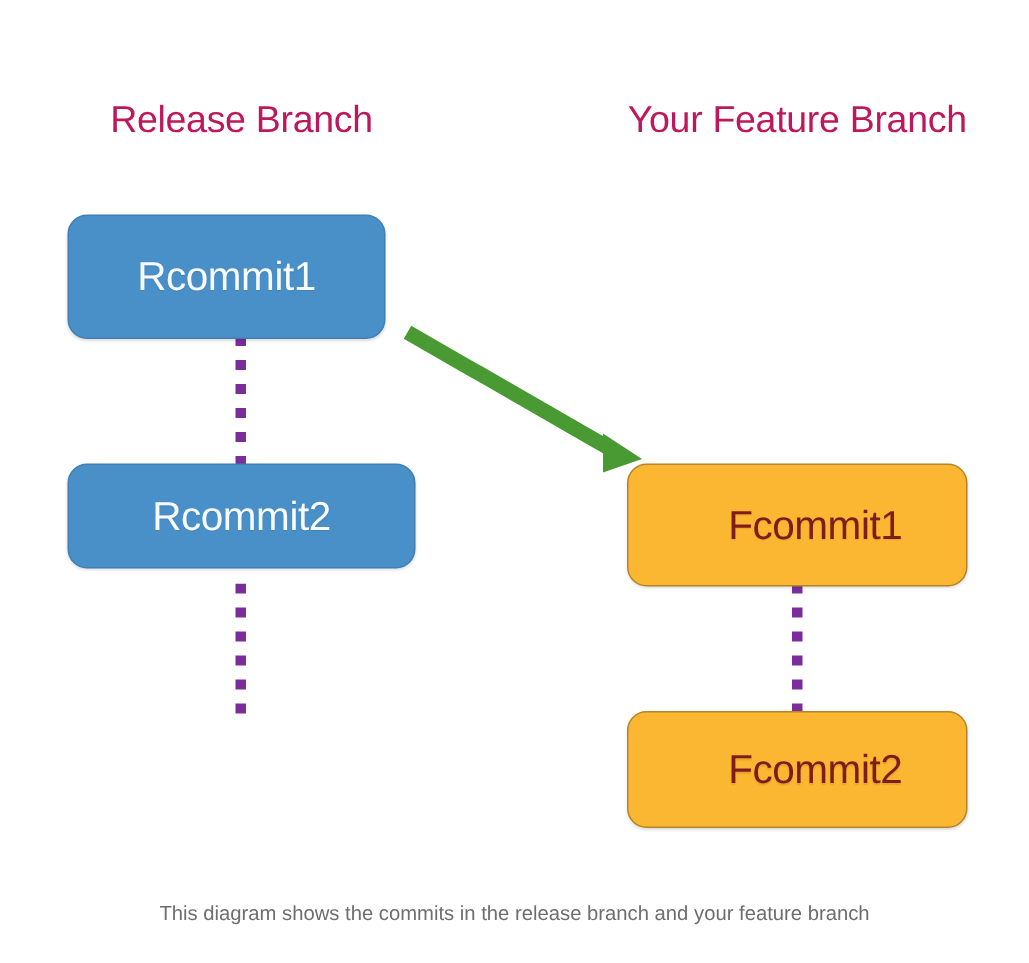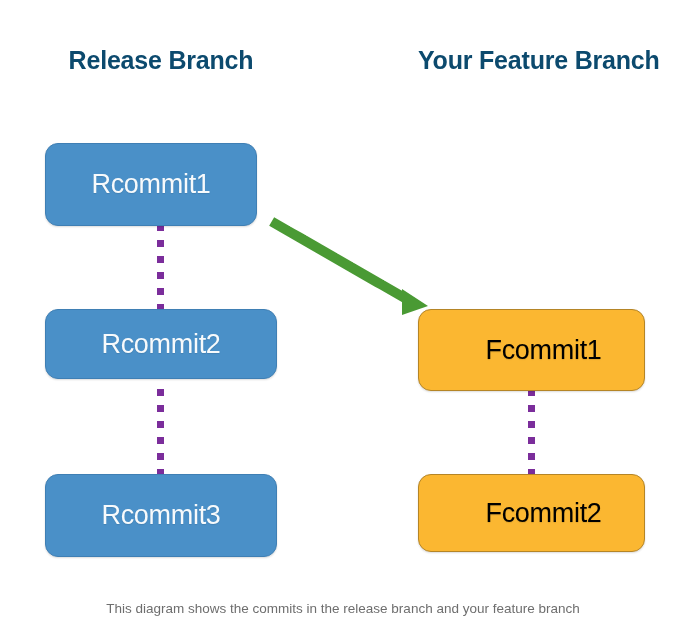--- a/index.html
+++ b/index.html
@@ -18,26 +18,27 @@
     position: relative;
     width: 686px;
     height: 642px;
     background: #ffffff;
   }
 
   
   .column-header {
     position: absolute;
     font-size: 25px;
-    font-weight: 700;
-    color: #0c4a6e;
+    font-weight: 400;
+    color: #be185d;
     letter-spacing: -0.2px;
     text-align: center;
     white-space: nowrap;
     line-height: 1;
+    margin-top: 20px;
   }
   #header-release {
     left: 45px;
     width: 232px;
     top: 48px;
   }
   #header-feature {
     left: 418px;
     width: 227px;
     top: 48px;
@@ -60,21 +61,21 @@
   }
   .commit-node.release {
     background: #4a90c8;
     border: 1.5px solid #3f7fb4;
     box-shadow: 0 1px 2px rgba(0,0,0,0.14);
   }
   .commit-node.feature {
     background: #fbb731;
     border: 1.5px solid #b58526;
     box-shadow: 0 1px 2px rgba(0,0,0,0.14);
-    color: #000000;
+    color: #7f1d1d;
     padding-left: 24px;
   }
 
   #node-rcommit1 { left: 45px;  top: 143px; width: 212px; height: 83px; }
   #node-rcommit2 { left: 45px;  top: 309px; width: 232px; height: 70px; }
   #node-rcommit3 { left: 45px;  top: 474px; width: 232px; height: 83px; }
   #node-fcommit1 { left: 418px; top: 309px; width: 227px; height: 82px; }
   #node-fcommit2 { left: 418px; top: 474px; width: 227px; height: 78px; }
 
   
@@ -137,23 +138,20 @@
   </svg>
 
   <div class="commit-node release" id="node-rcommit1">
     <span>Rcommit1</span>
   </div>
 
   <div class="commit-node release" id="node-rcommit2">
     <span>Rcommit2</span>
   </div>
 
-  <div class="commit-node release" id="node-rcommit3">
-    <span>Rcommit3</span>
-  </div>
 
   <div class="commit-node feature" id="node-fcommit1">
     <span>Fcommit1</span>
   </div>
 
   <div class="commit-node feature" id="node-fcommit2">
     <span>Fcommit2</span>
   </div>
 
   <div id="diagram-caption">This diagram shows the commits in the release branch and your feature branch</div>

